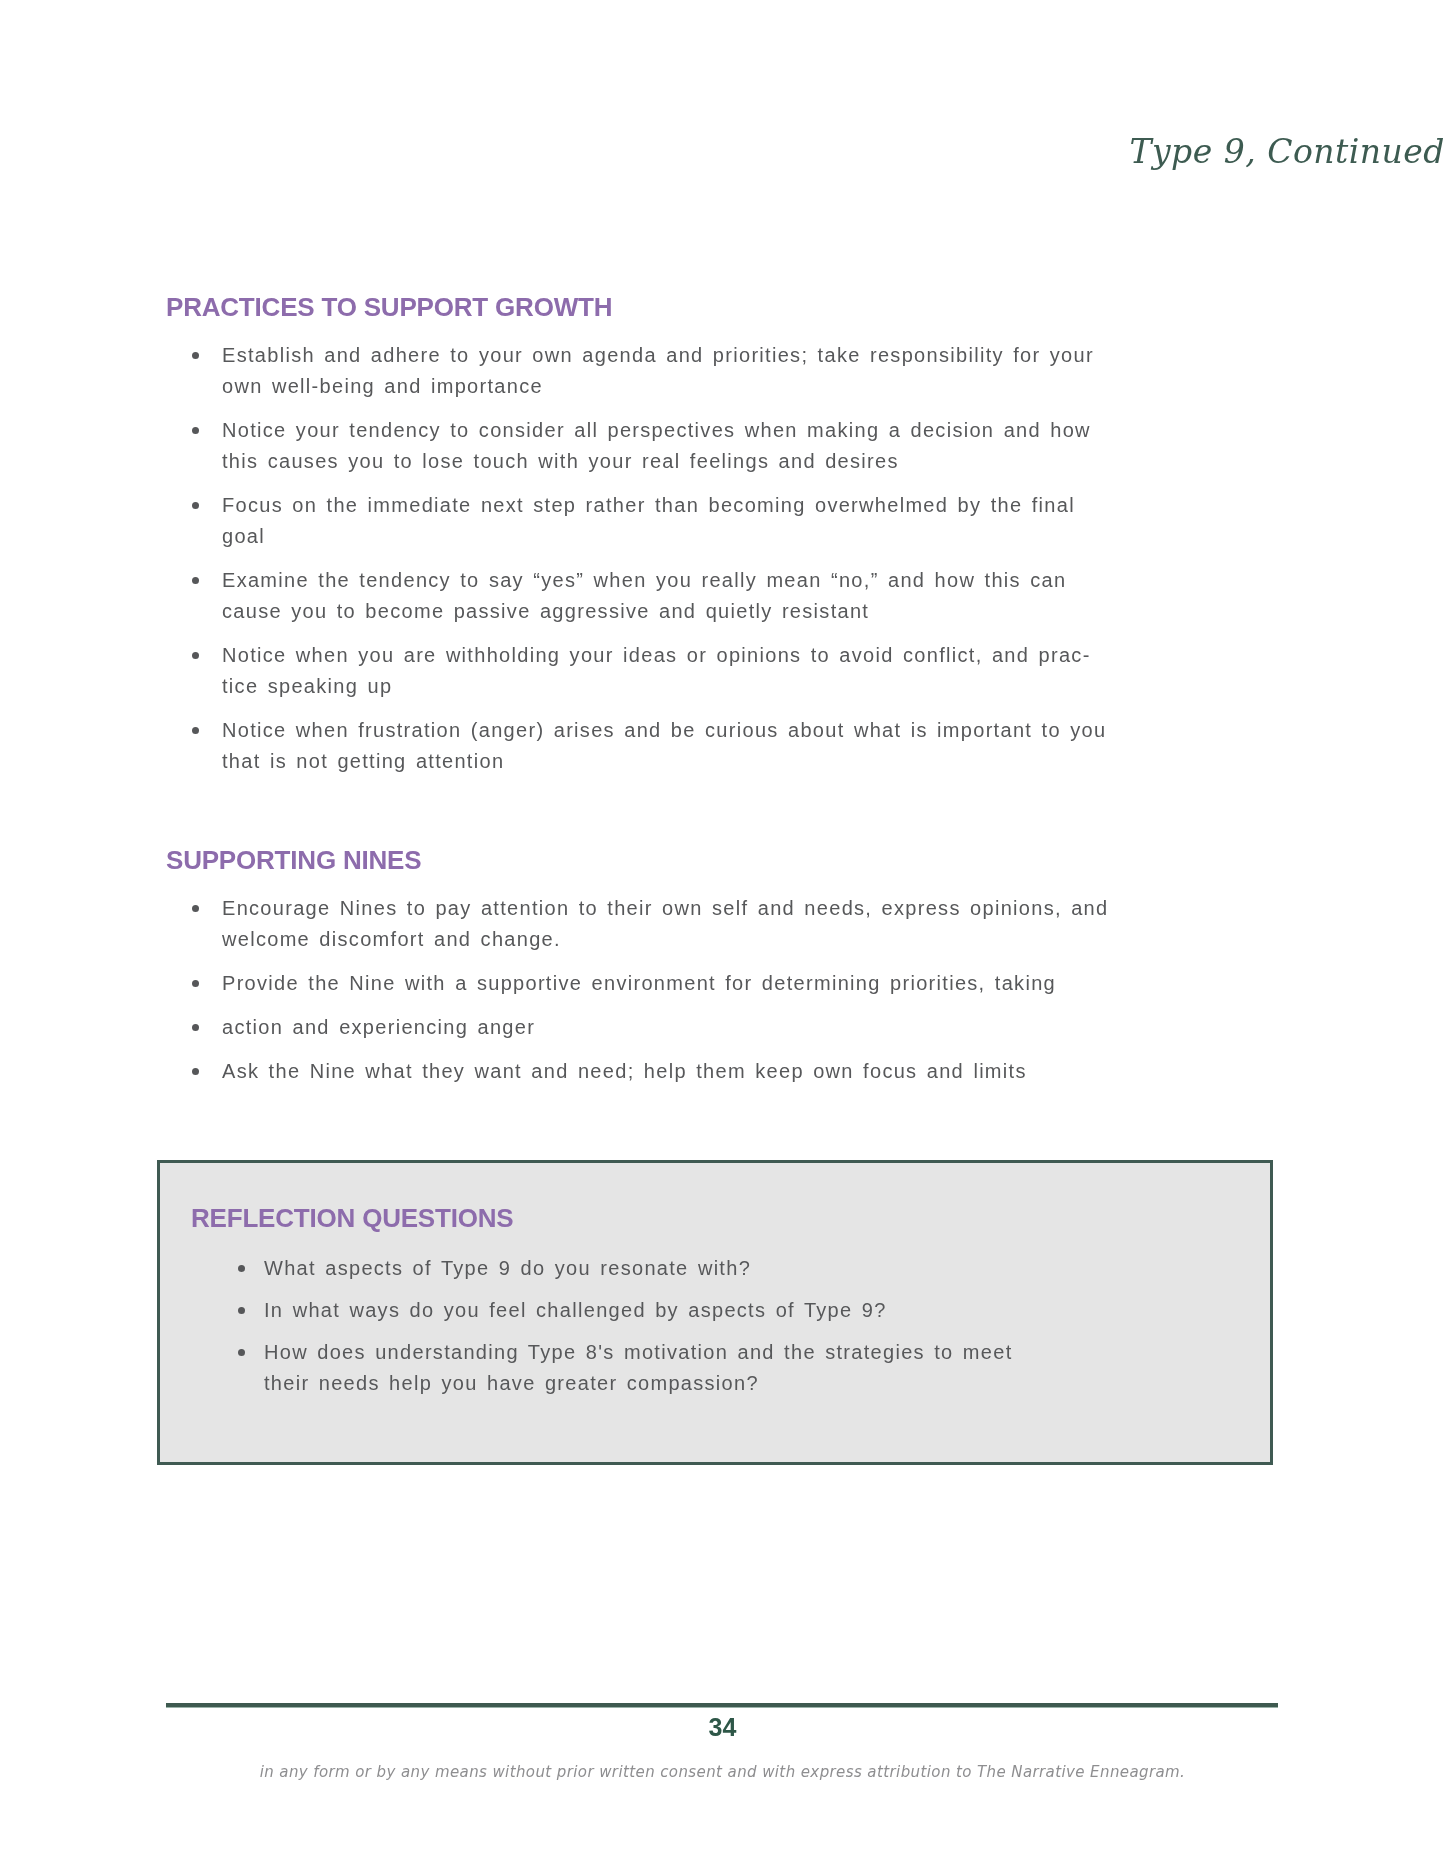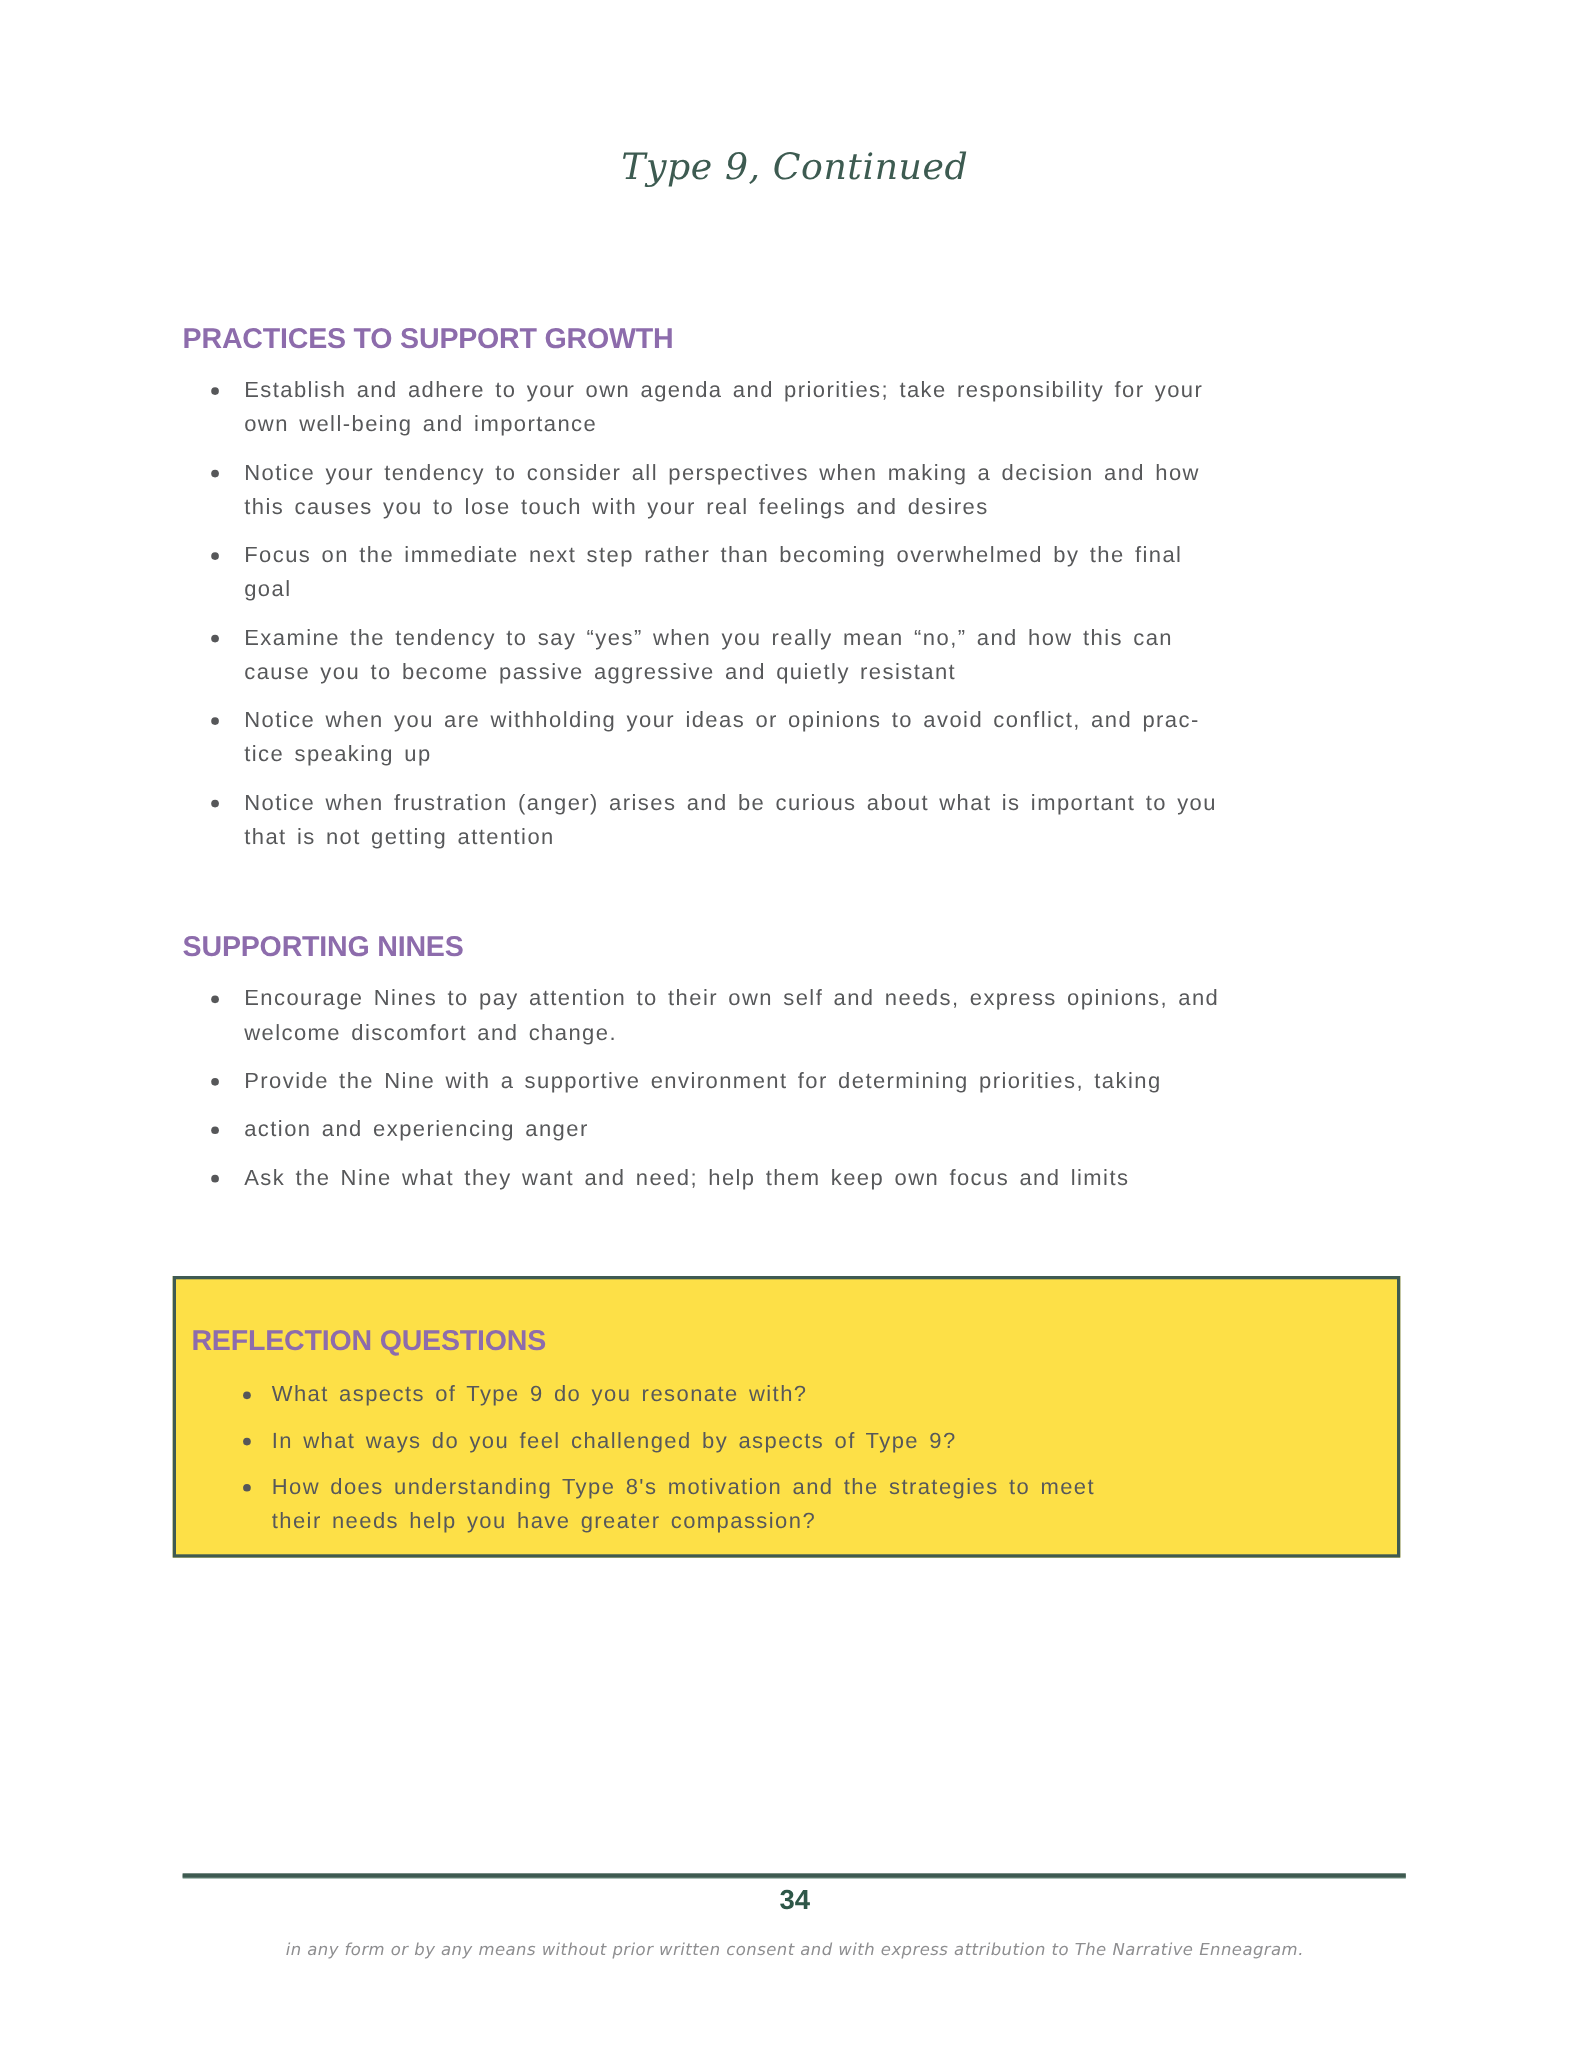--- a/index.html
+++ b/index.html
@@ -1,21 +1,21 @@
 <!DOCTYPE html>
 <html><head>
 <meta charset="utf-8">
 <style>
   html,body{margin:0;padding:0;background:#ffffff;}
   body{width:1445px;height:1870px;position:relative;overflow:hidden;
        font-family:"Liberation Sans",sans-serif;}
   .page{position:absolute;inset:0;background:#ffffff;}
 
   .doc-title{
-    position:absolute;top:132px;left:0;width:1445px;text-align:center;
+    position:absolute;top:132px;left:0;width:1445px;text-align:right;
     font-family:"DejaVu Serif",serif;font-style:italic;font-weight:500;
     font-size:33px;color:#3d5b51;letter-spacing:.5px;margin:0;
   }
 
   .section{position:absolute;left:166px;width:1145px;}
   .sec-practices{top:292px;}
   .sec-supporting{top:845px;}
 
   h2.sec-head{
     margin:0 0 18px 0;font-size:26px;font-weight:bold;color:#8d6cac;
@@ -24,23 +24,23 @@
 
   ul.blist{list-style:none;margin:0;padding:0;}
   li.b{position:relative;padding-left:56px;margin:0 0 13px 0;
        font-size:20px;line-height:31px;color:#57585a;
        letter-spacing:1.3px;word-spacing:2.5px;}
   li.b .dot{position:absolute;left:26px;top:12px;width:7px;height:7px;
        border-radius:50%;background:#565759;}
   li.b .btxt{display:block;white-space:pre-line;}
 
   .reflection-box{
-    position:absolute;left:157px;top:1160px;width:1116px;height:256px;
-    border:3px solid #3f5a52;box-sizing:border-box;background:#fde047;
-    padding:40px 24px 0 14px;
+    position:absolute;left:157px;top:1160px;width:1116px;height:305px;
+    border:3px solid #3f5a52;box-sizing:border-box;background:#e5e5e5;
+    padding:40px 24px 0 31px;
   }
   .reflection-box h2.sec-head{margin-bottom:20px;}
   .reflection-box ul.blist{margin-left:0;}
   .reflection-box li.b{padding-left:73px;margin-bottom:11px;}
   .reflection-box li.b .dot{left:47px;}
 
   .footer-rule{
     position:absolute;left:166px;top:1703px;width:1112px;height:4px;
     background:#3e5a50;box-shadow:0 1px 0 #9ab3a9;border:0;margin:0;
   }

